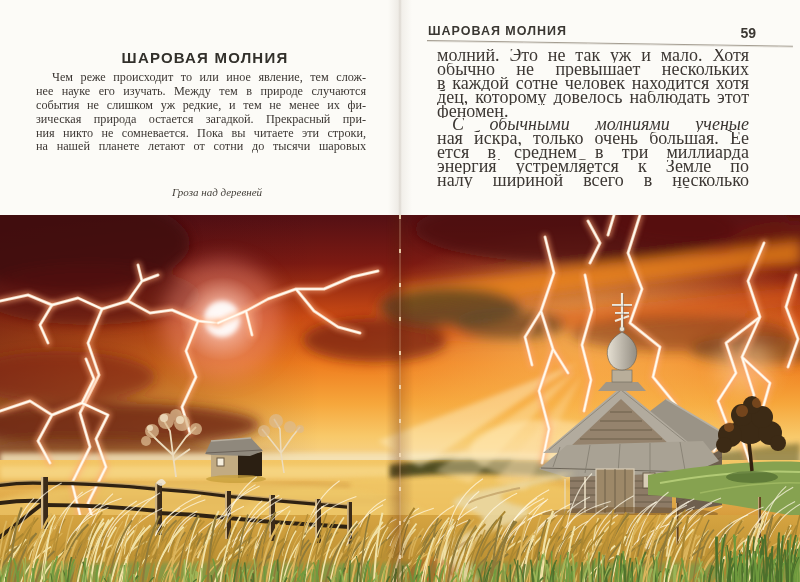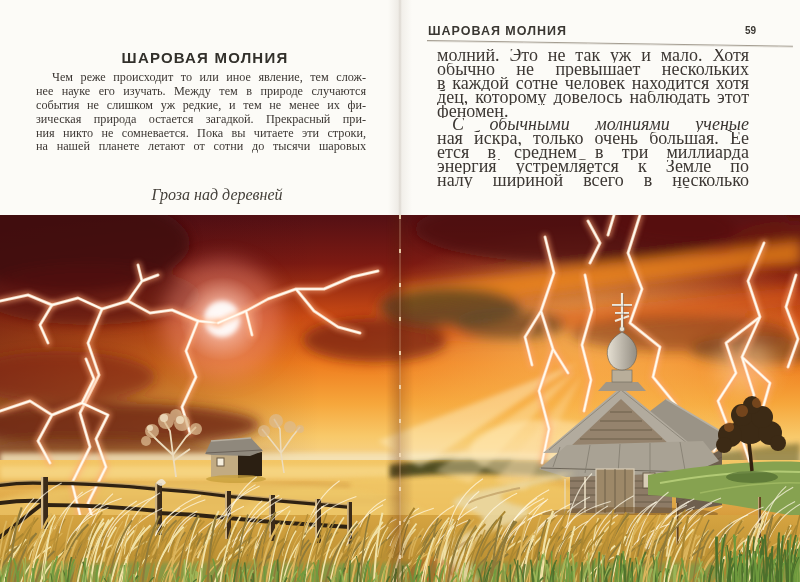--- a/index.html
+++ b/index.html
@@ -5,25 +5,25 @@
   html,body{margin:0;padding:0;}
   body{width:800px;height:582px;overflow:hidden;background:#e8e4dc;}
   .spread{position:relative;width:800px;height:582px;background:#fcfbf7;font-family:"Liberation Serif",serif;color:#3c3733;}
   
   .chapter-title{position:absolute;left:40px;top:39px;width:330px;text-align:center;
     font-family:"Liberation Sans",sans-serif;font-weight:bold;font-size:15px;letter-spacing:1.2px;color:#32302b;}
   .left-body{position:absolute;left:36px;top:71px;width:330px;font-size:12.2px;line-height:13.9px;}
   .line{white-space:normal;overflow:hidden;height:13.9px;text-align:justify;text-align-last:justify;word-spacing:0.5px;}
   .line.endline{text-align-last:left;}
   .line.indent{text-indent:16px;}
-  .caption{position:absolute;left:52px;top:186px;width:330px;text-align:center;font-style:italic;font-size:16px;color:#44403a;}
+  .caption{position:absolute;left:52px;top:186px;width:330px;text-align:center;font-style:italic;font-size:11px;color:#44403a;}
   
   .running-header{position:absolute;left:428px;top:24px;width:368px;
     font-family:"Liberation Sans",sans-serif;font-weight:bold;font-size:12.5px;letter-spacing:1px;color:#3a3732;}
-  .pagenum{position:absolute;right:44px;top:25px;font-family:"Liberation Sans",sans-serif;font-weight:bold;font-size:10px;color:#3a3732;}
+  .pagenum{position:absolute;right:44px;top:25px;font-family:"Liberation Sans",sans-serif;font-weight:bold;font-size:14px;color:#3a3732;}
   .header-rule{position:absolute;left:427px;top:40px;width:366px;height:0;border-top:1px solid #a59e92;
     transform:rotate(0.9deg);transform-origin:left center;box-shadow:0 1px 0 rgba(160,150,135,.25);}
   .right-body{position:absolute;left:437px;top:49px;width:312px;font-size:18px;line-height:13.9px;}
   .right-body .line.indent{text-indent:15px;font-style:italic;}
   
   .gutter{position:absolute;left:388px;top:0;width:24px;height:215px;
     background:linear-gradient(90deg,rgba(120,100,80,0) 0%,rgba(120,100,80,.10) 42%,rgba(100,80,60,.20) 50%,rgba(120,100,80,.08) 58%,rgba(120,100,80,0) 100%);}
   
   figure.illustration{position:absolute;left:0;top:215px;width:800px;height:367px;margin:0;}
   svg{display:block;}

